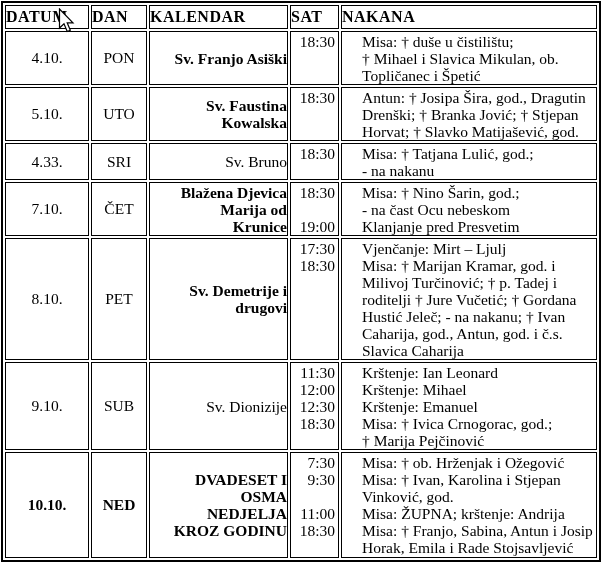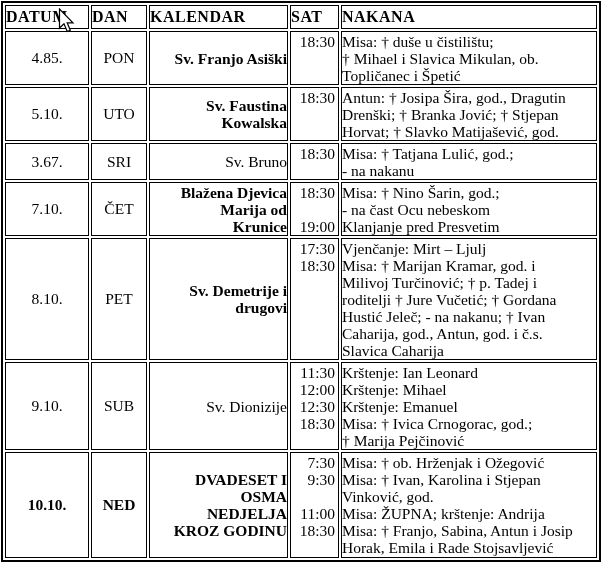--- a/index.html
+++ b/index.html
@@ -42,21 +42,21 @@
     vertical-align: middle;
     text-align: center;
   }
   td.sat, td.nak {
     vertical-align: top;
     padding-top: 1px;
     margin-top: 48px;
   }
   td.nak {
     text-align: left;
-    padding-left: 0;
+    padding-left: 20px;
     padding-right: 2px;
   }
   .line {
     line-height: 17px;
     height: 17px;
     white-space: nowrap;
     overflow: hidden;
   }
   td.sat .line {
     text-align: right;
@@ -98,21 +98,21 @@
   </colgroup>
   <tbody>
       <tr class="rh0">
     <th>DATUM</th>
     <th>DAN</th>
     <th>KALENDAR</th>
     <th>SAT</th>
     <th>NAKANA</th>
   </tr>
   <tr class="rh1">
-    <td class="datum">4.85.</td>
+    <td class="datum">4.10.</td>
     <td class="dan">PON</td>
     <td class="kal bold">
           <div class="line">Sv. Franjo Asiški</div>
         </td>
     <td class="sat">
           <div class="line">18:30</div>
         </td>
     <td class="nak">
           <div class="line">Misa: † duše u čistilištu;</div>
           <div class="line">† Mihael i Slavica Mikulan, ob.</div>
@@ -129,21 +129,21 @@
     <td class="sat">
           <div class="line">18:30</div>
         </td>
     <td class="nak">
           <div class="line">Antun: † Josipa Šira, god., Dragutin</div>
           <div class="line">Drenški; † Branka Jović; † Stjepan</div>
           <div class="line">Horvat; † Slavko Matijašević, god.</div>
         </td>
   </tr>
   <tr class="rh3">
-    <td class="datum">3.67.</td>
+    <td class="datum">4.33.</td>
     <td class="dan">SRI</td>
     <td class="kal">
           <div class="line">Sv. Bruno</div>
         </td>
     <td class="sat">
           <div class="line">18:30</div>
         </td>
     <td class="nak">
           <div class="line">Misa: † Tatjana Lulić, god.;</div>
           <div class="line">- na nakanu</div>

